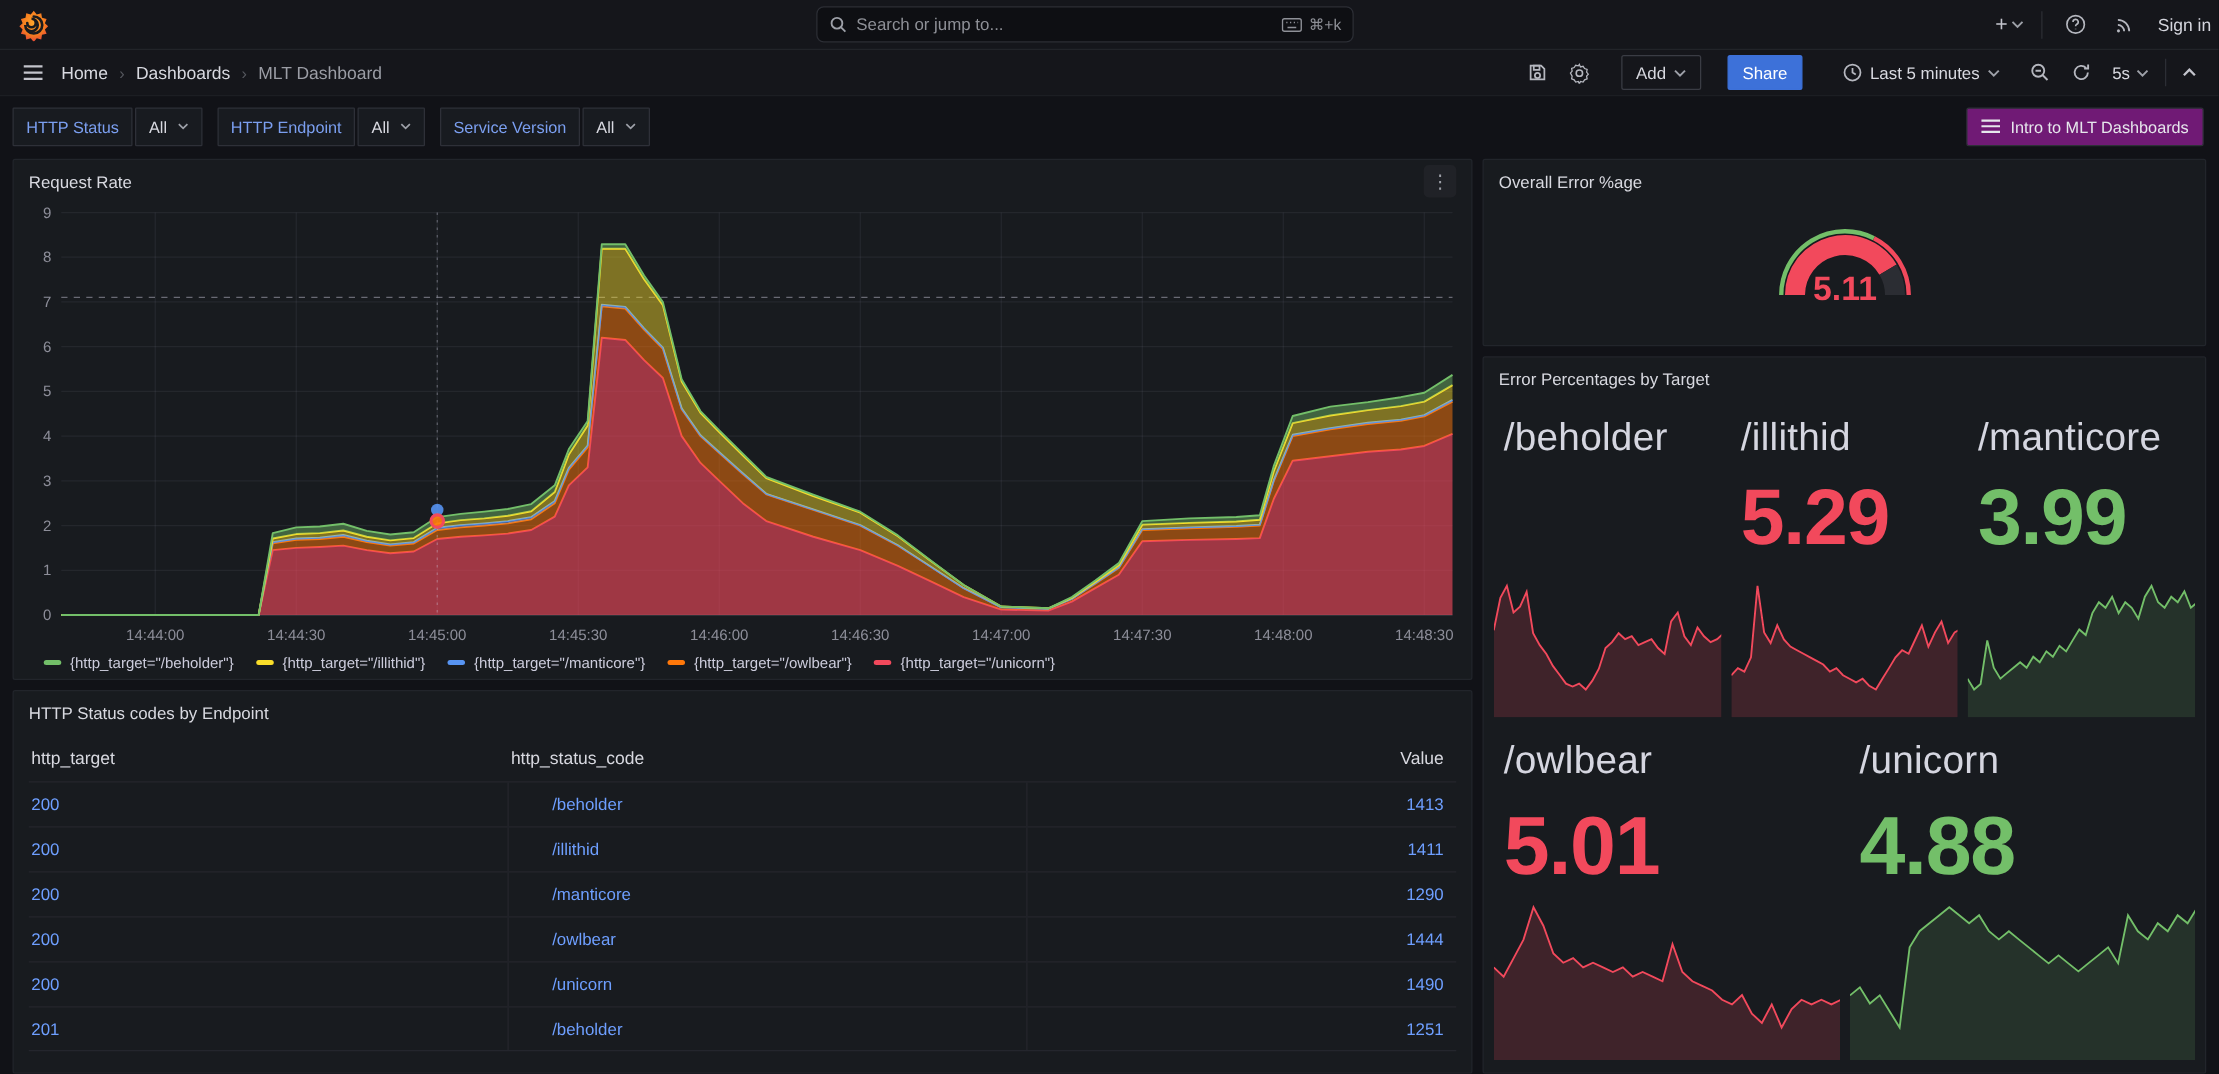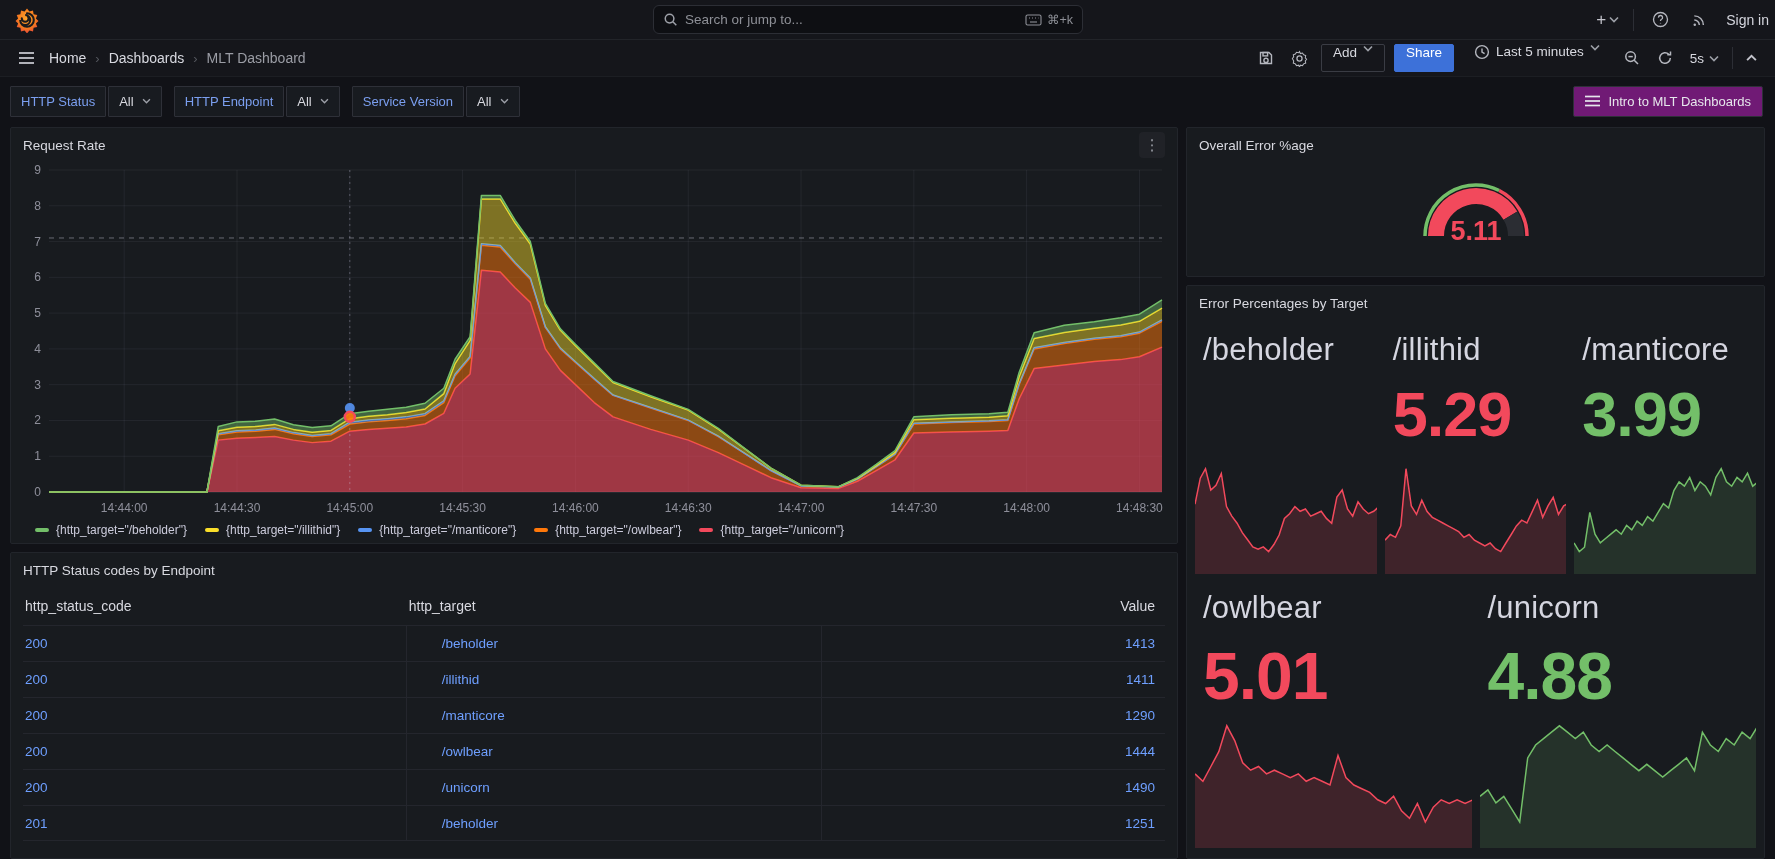--- a/index.html
+++ b/index.html
@@ -37,22 +37,22 @@
     height:37px; background:#15161b; display:flex; align-items:center;
     padding:0 14px; gap:10px; border-bottom:1px solid #1c1e23;
   }
   .crumbs { display:flex; align-items:center; gap:9px; font-size:14px; }
   .crumb { color:#d8d9e0; }
   .crumb.current { color:#9b9da5; }
   .crumb-sep { color:#55575e; font-size:13px; }
   .subnav-right { margin-left:auto; display:flex; align-items:center; gap:9px; }
   .tool-btn { display:flex; align-items:center; gap:6px; color:#b5b7bf; padding:4px; border-radius:2px; cursor:pointer;justify-content:center; }
   .btn {
-    height:28px; display:flex; gap:6px; padding:0 11px;
-    border:1px solid #3a3c44; border-radius:2px; color:#d8d9e0; font-size:13.5px; cursor:pointer;
+    height:28px; display:flex; align-items:center; gap:6px; padding:0 11px;
+    border:1px solid #3a3c44; border-radius:2px; color:#d8d9e0; font-size:13.5px; cursor:pointer;margin-left:12px;
   }
   .btn.primary { background:#3d71d9; border-color:#3d71d9; color:#fff; font-weight:500; }
   .time-btn { border:none; }
   .small-caret { color:#9da0a8; }
   
   .filterbar {
     height:48px; display:flex; align-items:center; padding:0 10px; gap:12px;
   }
   .var-group { display:flex; gap:2px;justify-content:flex-end; }
   .var-label, .var-value {
@@ -379,22 +379,22 @@
         </span>
       </div>
   </div>
 
   <div class="panel panel-table">
     <div class="panel-header">
       <span class="panel-title">HTTP Status codes by Endpoint</span>
     </div>
     <div class="tbl">
       <div class="tbl-head">
+        <div>http_target</div>
         <div>http_status_code</div>
-        <div>http_target</div>
         <div class="col-val">Value</div>
       </div>
       <div id="tbl-body">
           <div class="tbl-row">
        <div>
               <span class="cell-link" style="color:#6e9fff">200</span>
             </div>
        <div>
               <span class="cell-link" style="color:#6e9fff">/beholder</span>
             </div>

